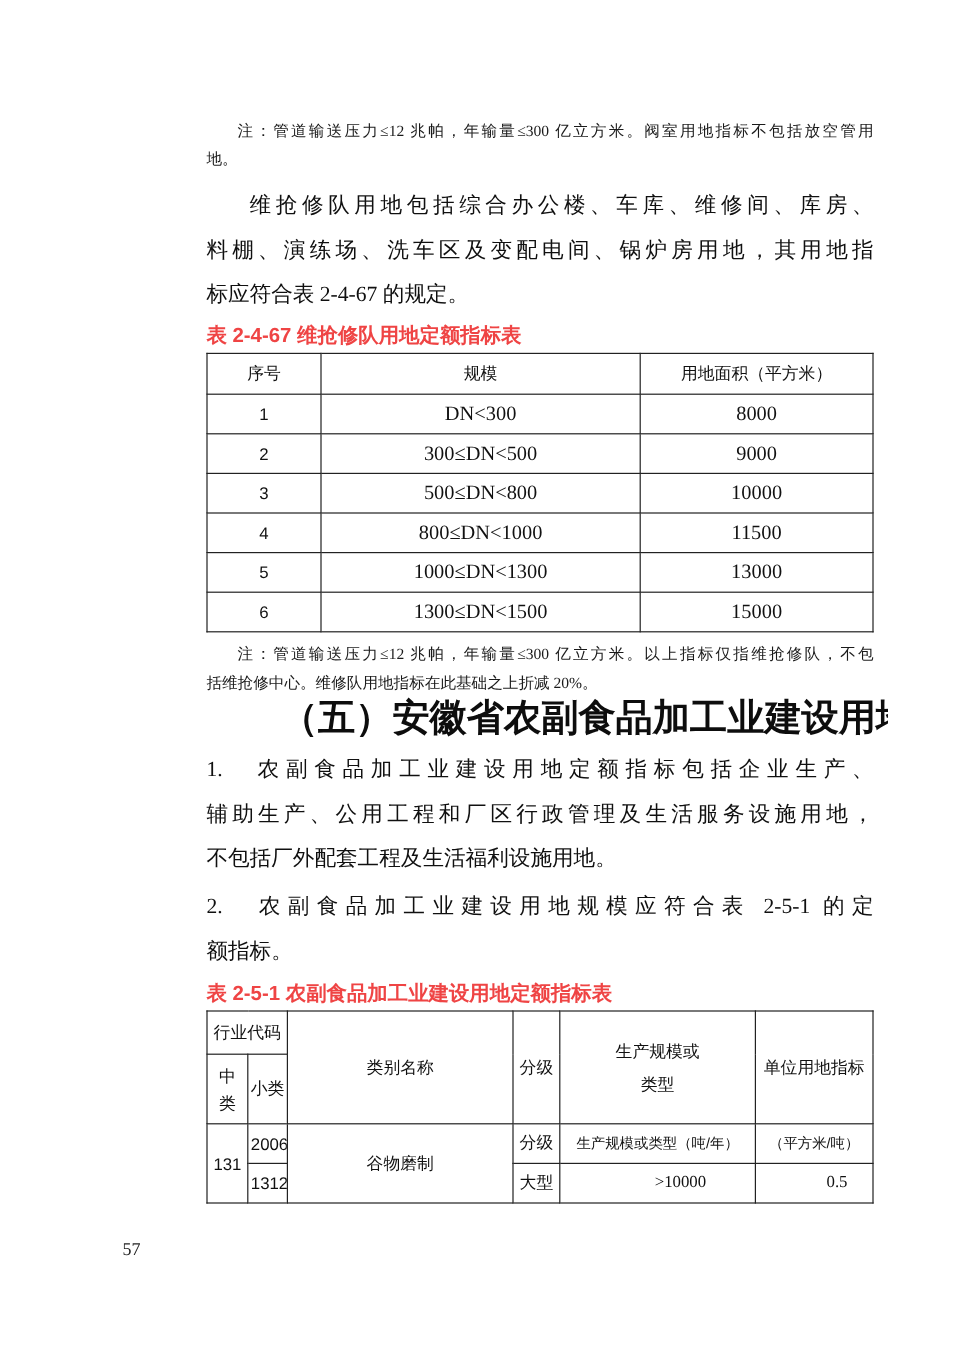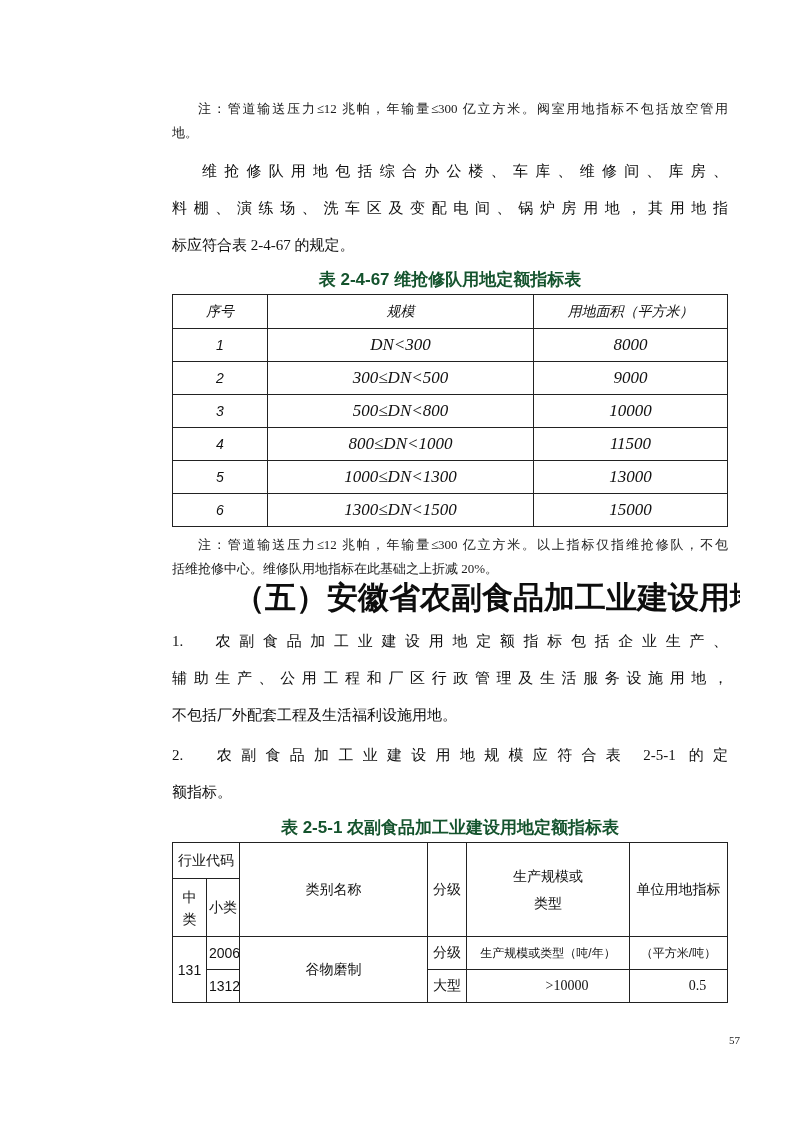--- a/index.html
+++ b/index.html
@@ -22,33 +22,33 @@
   
   .textblock .tline { text-align: justify; text-align-last: justify; }
   .textblock .tline:last-child { text-align-last: left; }
   .indent-first .tline:first-child { text-indent: 2em; }
   .note {
     font-size: 13px;
     line-height: 24px;
     color: #1a1a1a;
   }
   .para {
-    font-size: 15px;
+    font-size: 18px;
     line-height: 37px;
     color: #101010;
   }
   .para-maintenance { margin-top: 8px; }
   .table-title {
     margin-top: 4px;
     font-family: "Liberation Sans", "DejaVu Sans", sans-serif;
     font-weight: bold;
     font-size: 17px;
     line-height: 24px;
-    text-align: center;
-    color: #14532d;
+    text-align: left;
+    color: #ef4444;
   }
   .note-2 { margin-top: 6px; }
   .section-heading {
     margin-top: 2px;
     font-family: "Liberation Sans", "DejaVu Sans", sans-serif;
     font-weight: bold;
     font-size: 31px;
     line-height: 30px;
     text-indent: 2em;
     color: #0d0d0d;
@@ -65,21 +65,21 @@
   td {
     border: 1.5px solid #222222;
     text-align: center;
     vertical-align: middle;
     white-space: nowrap;
     padding: 0 2px;
     overflow: hidden;
   }
   
   .table1 { width: 555px; }
-  .table1 td { font-size: 14px; font-style: italic; }
+  .table1 td { font-size: 14px; }
   .table1 .hdr {
     font-family: "Liberation Sans", "DejaVu Sans", sans-serif;
     font-size: 14px;
   }
   .table1 .row-h { height: 34px; }
   .table1 .row-d { height: 33px; }
   .table1 .seq { font-family: "Liberation Sans", "DejaVu Sans", sans-serif; font-size: 14px; }
   .table1 .val { font-family: "Liberation Serif", "DejaVu Serif", serif; font-size: 17px; }
   
   .table2 { width: 555px; font-family: "Liberation Sans", "DejaVu Sans", sans-serif; }
@@ -90,23 +90,23 @@
   .table2 .stack .tline { text-align: center; text-align-last: center; text-indent: 0; }
   .table2 .cell-midclass { line-height: 22px; }
   .table2 .cell-scalehead { line-height: 27px; }
   .table2 .serifval { font-family: "Liberation Serif", "DejaVu Serif", serif; padding-left: 40px; }
   .table2 .small { font-size: 12px; }
   .page-number {
     position: absolute;
     top: 1034px;
     left: 0;
     right: 0;
-    text-align: right;
+    text-align: left;
     font-family: "Liberation Serif", "DejaVu Serif", serif;
-    font-size: 11px;
+    font-size: 15px;
     color: #222222;
     padding-left: 48px;
   }
 </style>
 </head>
 <body>
 
 <div class="page">
   <div class="content">
 

